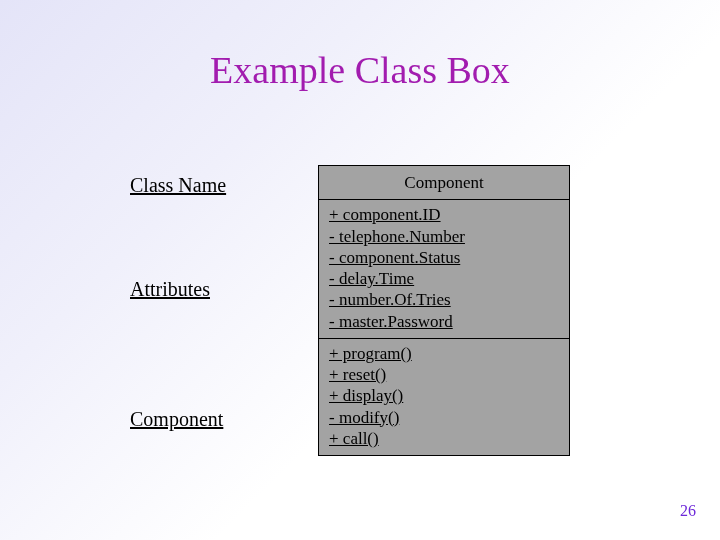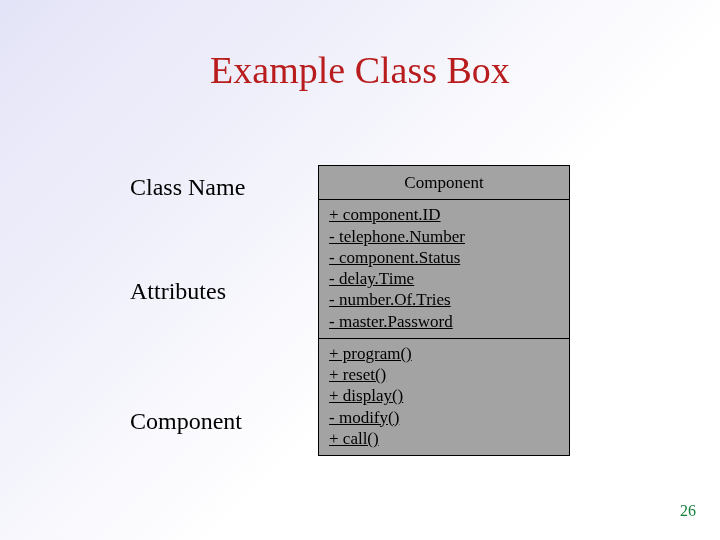--- a/index.html
+++ b/index.html
@@ -12,28 +12,29 @@
     position: relative;
     overflow: hidden;
   }
   .title {
     position: absolute;
     top: 48px;
     left: 0;
     width: 100%;
     text-align: center;
     font-size: 38px;
-    color: #b91c1c;
+    color: #a21caf;
     font-weight: normal;
   }
   .labels {
     position: absolute;
     left: 130px;
-    font-size: 24px;
+    font-size: 20px;
     color: #000;
+    text-decoration: underline;
   }
   .label-classname { top: 174px; }
   .label-attributes { top: 278px; }
   .label-operations { top: 408px; }
 
   .uml-box {
     position: absolute;
     left: 318px;
     top: 165px;
     width: 250px;
@@ -53,21 +54,21 @@
   }
   .uml-line {
     white-space: pre;
     text-decoration: underline;
   }
   .page-number {
     position: absolute;
     right: 24px;
     bottom: 20px;
     font-size: 16px;
-    color: #15803d;
+    color: #6d28d9;
   }
 </style>
 </head>
 <body>
 
 <div class="title">Example Class Box</div>
 
 <div class="labels label-classname">Class Name</div>
 <div class="labels label-attributes">Attributes</div>
 <div class="labels label-operations">Component</div>

